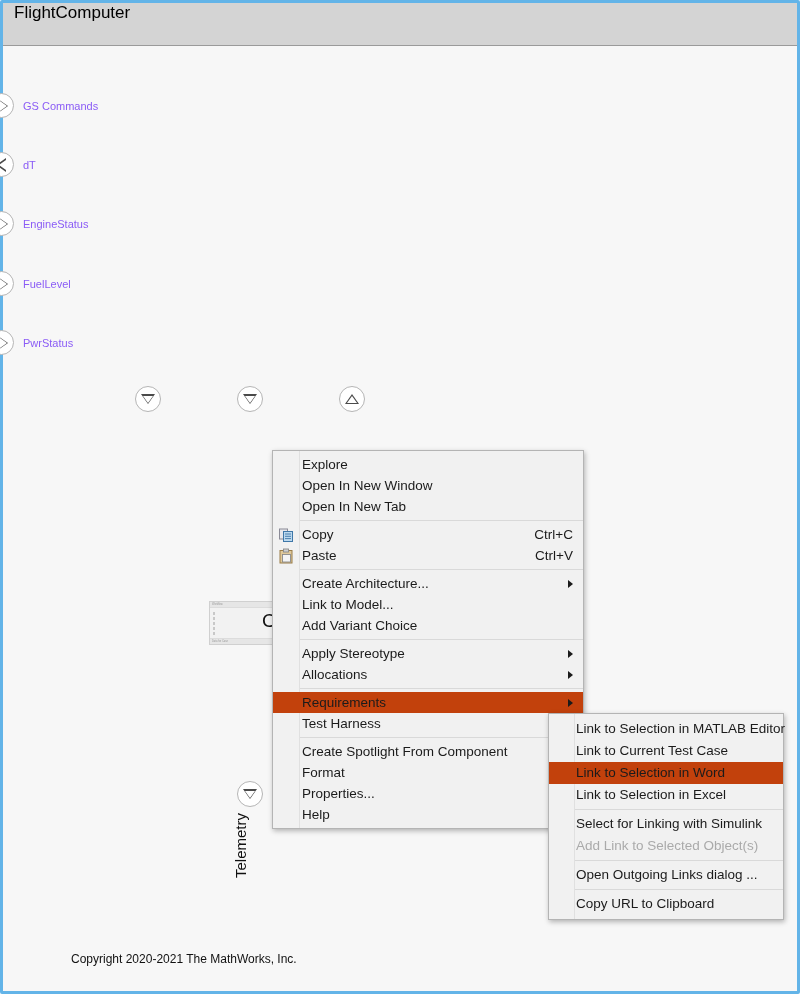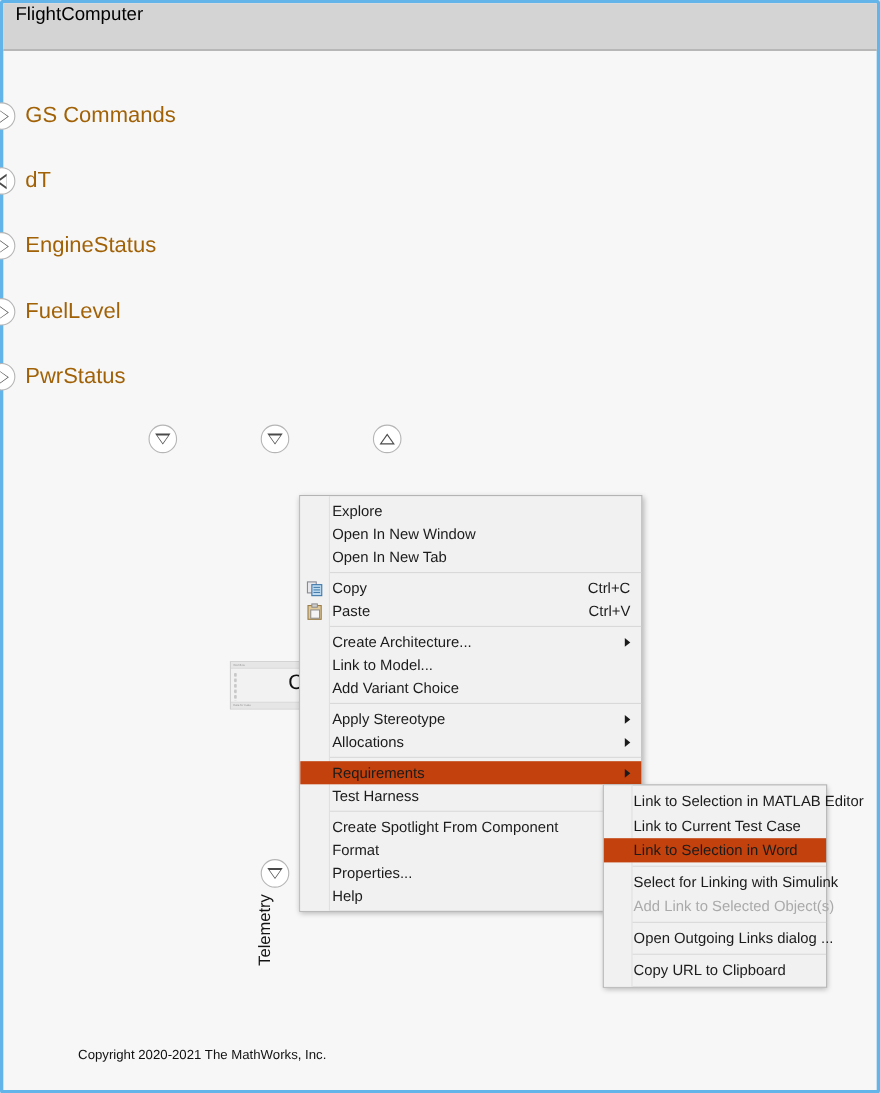--- a/index.html
+++ b/index.html
@@ -60,21 +60,21 @@
   .tri-r::before{content:"";position:absolute;left:-10px;top:-7px;width:0;height:0;
     border-top:7px solid transparent;border-bottom:7px solid transparent;border-left:10px solid #4a4a4a;}
   .tri-r::after{content:"";position:absolute;left:-8px;top:-5px;width:0;height:0;
     border-top:5px solid transparent;border-bottom:5px solid transparent;border-left:7px solid #fff;}
   .tri-l{width:0;height:0;border-top:7px solid transparent;border-bottom:7px solid transparent;
     border-right:10px solid #fff;position:relative;margin-right:2px;}
   .tri-l::before{content:"";position:absolute;left:0px;top:-7px;width:0;height:0;
     border-top:7px solid transparent;border-bottom:7px solid transparent;border-right:10px solid #4a4a4a;}
   .tri-l::after{content:"";position:absolute;left:3px;top:-5px;width:0;height:0;
     border-top:5px solid transparent;border-bottom:5px solid transparent;border-right:7px solid #fff;}
-  .portlbl{font-size:20px;color:#a16207;margin-left:9px;white-space:nowrap;}
+  .portlbl{font-size:11px;color:#8b5cf6;margin-left:9px;white-space:nowrap;}
 
   
   .wire{position:absolute;width:1px;background:#9a9a9a;}
   .wirelbl{position:absolute;font-size:15px;color:#111;white-space:nowrap;
     transform-origin:0 0;transform:rotate(-90deg);}
 
   
   .mini{position:absolute;background:#f2f2f2;border:1px solid #cccccc;box-sizing:border-box;}
   .mini-hdr{height:5px;background:#e2e2e2;border-bottom:1px solid #d2d2d2;
     font-size:2.6px;color:#9a9a9a;padding-left:1px;overflow:hidden;line-height:5px;}
@@ -107,21 +107,21 @@
   .mi.hi{background:#c2410c;}
   .mi.dis{color:#aaaaaa;}
   .mi .sc{margin-left:auto;padding-left:26px;color:#1b1b1b;}
   .mi .arw{margin-left:auto;padding-left:20px;}
   .mi .arw i{display:inline-block;width:0;height:0;
     border-top:4px solid transparent;border-bottom:4px solid transparent;border-left:5px solid #1b1b1b;}
   .sep{height:1px;background:#d9d9d9;margin:3px 0 3px 27px;}
   .mi .ico{position:absolute;left:5px;top:50%;transform:translateY(-50%);width:17px;height:17px;}
 
   #menu1{left:272px;top:450px;width:312px;}
-  #menu2{left:548px;top:713px;width:204px;}
+  #menu2{left:548px;top:713px;width:236px;}
   #menu2 .gutter{width:25px;}
   #menu2 .mi{padding-left:27px;height:22px;line-height:22px;}
   #menu2 .sep{margin-left:26px;}
 
   .copyright{position:absolute;left:71px;top:952px;font-size:12px;color:#111;}
 </style>
 </head>
 <body>
 
 <div class="canvas">
@@ -340,20 +340,23 @@
 
       <div class="mi">
         <span>Link to Selection in MATLAB Editor</span>
       </div>
       <div class="mi">
         <span>Link to Current Test Case</span>
       </div>
       <div class="mi hi">
         <span>Link to Selection in Word</span>
       </div>
+      <div class="mi">
+        <span>Link to Selection in Excel</span>
+      </div>
 
       <div class="sep"></div>
 
       <div class="mi">
         <span>Select for Linking with Simulink</span>
       </div>
       <div class="mi dis">
         <span>Add Link to Selected Object(s)</span>
       </div>
 

